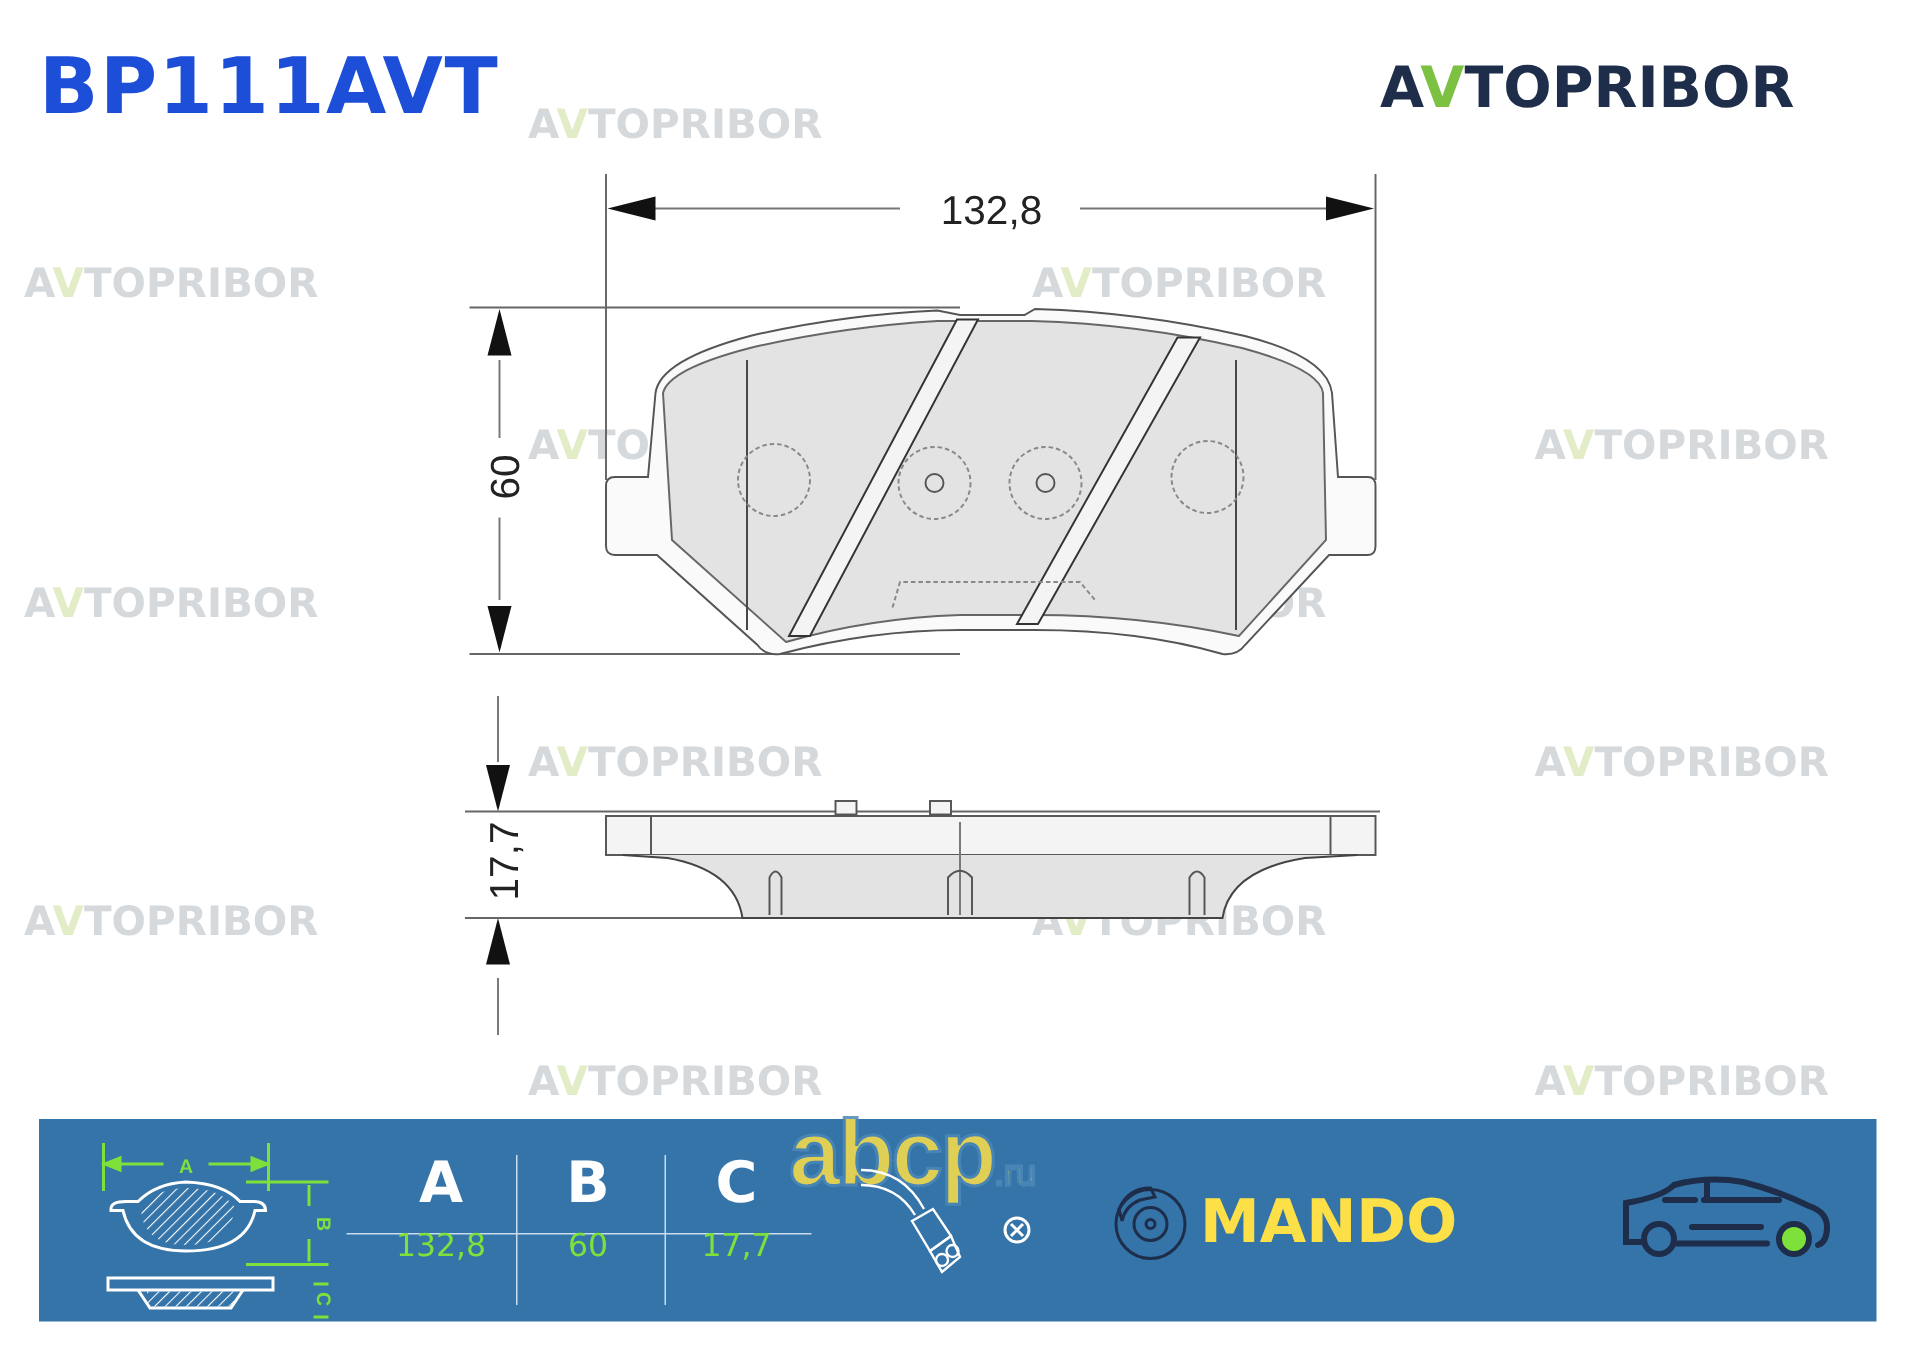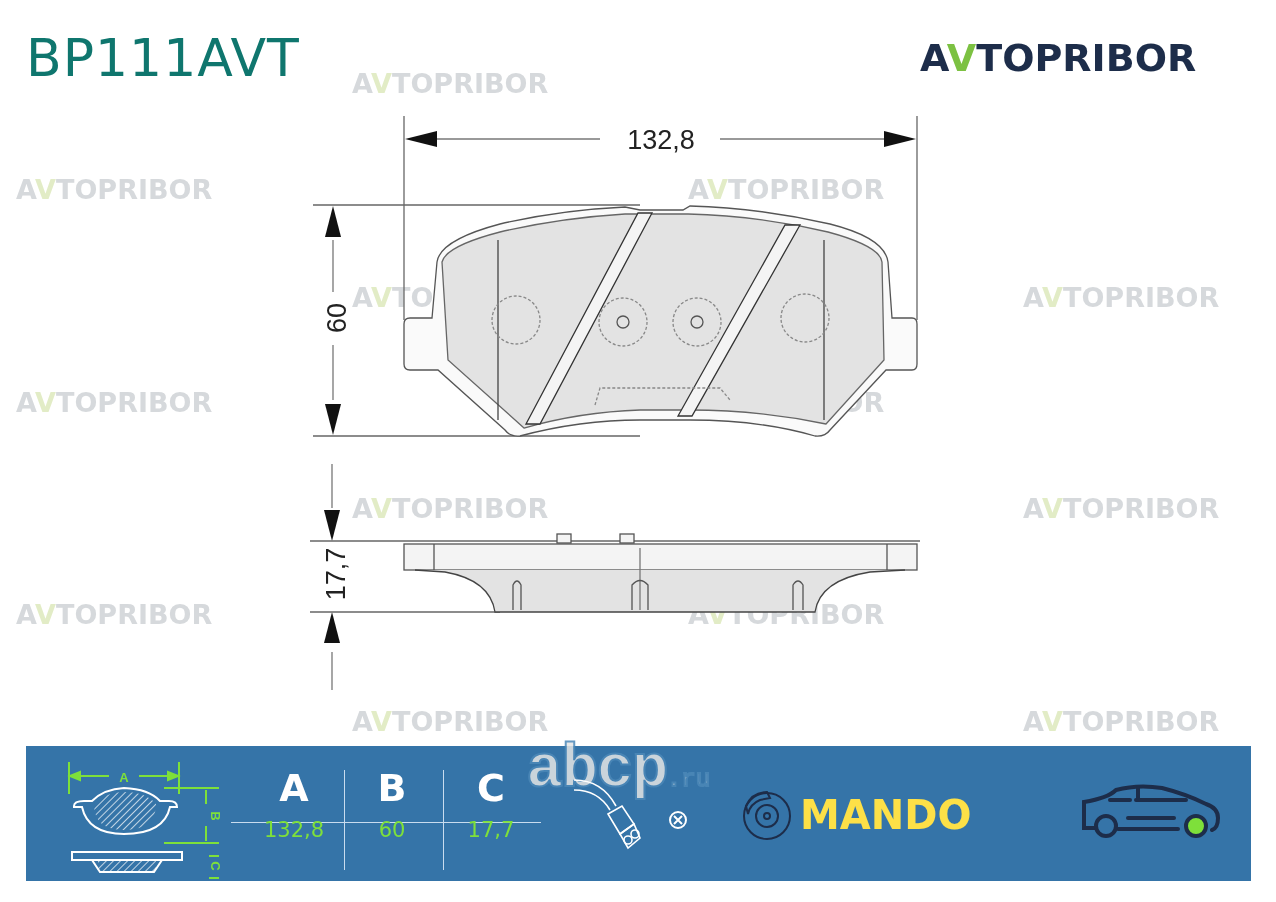--- a/index.html
+++ b/index.html
@@ -1,35 +1,35 @@
 <!DOCTYPE html>
 <html><head>
 <meta charset="utf-8">
 <style>
   html, body { margin:0; padding:0; }
   body { width:1276px; height:902px; background:#ffffff; position:relative; overflow:hidden;
          font-family:"Liberation Sans", sans-serif; }
-  .part-number { position:absolute; left:26px; top:28px; font-size:52px; font-weight:normal;
-                 color:#0f766e; letter-spacing:1px; font-family:"DejaVu Sans", sans-serif; }
+  .part-number { position:absolute; left:26px; top:28px; font-size:52px; font-weight:bold;
+                 color:#1d4ed8; letter-spacing:1px; font-family:"DejaVu Sans", sans-serif; }
   .brand-logo { position:absolute; left:920px; top:36px; font-size:38px; font-weight:bold;
                 color:#1d2d4a; font-family:"DejaVu Sans", sans-serif; letter-spacing:0px; }
   .brand-logo .v { color:#7cc142; }
   .wm { position:absolute; font-size:27px; font-weight:bold; color:#d6d9dc;
         font-family:"DejaVu Sans", sans-serif; letter-spacing:0px; white-space:nowrap; }
   .wm .v { color:#e2ecc6; }
   .drawing { position:absolute; left:0; top:0; }
   .panel { position:absolute; left:26px; top:746px; width:1225px; height:135px; background:#3574a8; }
   .col-head { position:absolute; top:20px; font-size:38px; font-weight:bold; color:#ffffff; text-align:center; width:80px;
               font-family:"DejaVu Sans", sans-serif; }
   .col-val { position:absolute; top:72px; font-size:21px; color:#7ee03a; text-align:center; width:100px;
              font-family:"DejaVu Sans", sans-serif; }
   .mando { position:absolute; left:774px; top:46px; font-size:40px; font-weight:bold; color:#fde047;
            font-family:"DejaVu Sans", sans-serif; }
-  .abcp { position:absolute; left:500px; top:-12px; font-size:62px; color:#e5e5e5; opacity:0.85;
-          font-family:Liberation Mono, monospace; font-weight:bold; letter-spacing:-2px;
+  .abcp { position:absolute; left:500px; top:-12px; font-size:62px; color:#fde047; opacity:0.85;
+          font-family:Liberation Sans, sans-serif; font-weight:bold; letter-spacing:-2px;
           -webkit-text-stroke:2px #4c88b8; }
   .abcp small { font-size:24px; font-weight:normal; letter-spacing:0; }
 </style>
 </head>
 <body>
 
 <div class="part-number">BP111AVT</div>
 
 <div class="brand-logo">
   <span>A</span><span class="v">V</span><span>TOPRIBOR</span>

